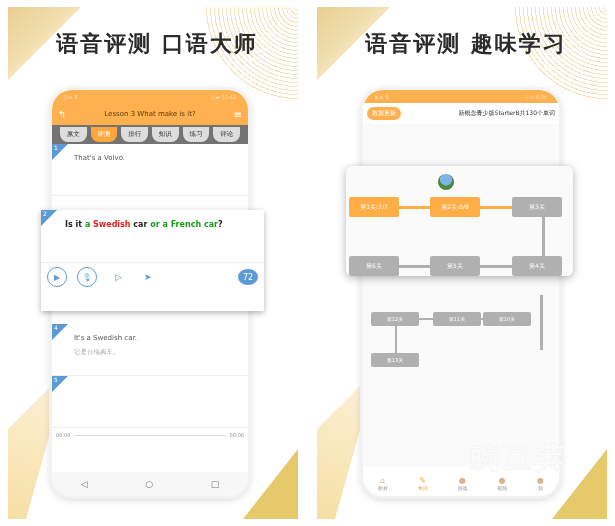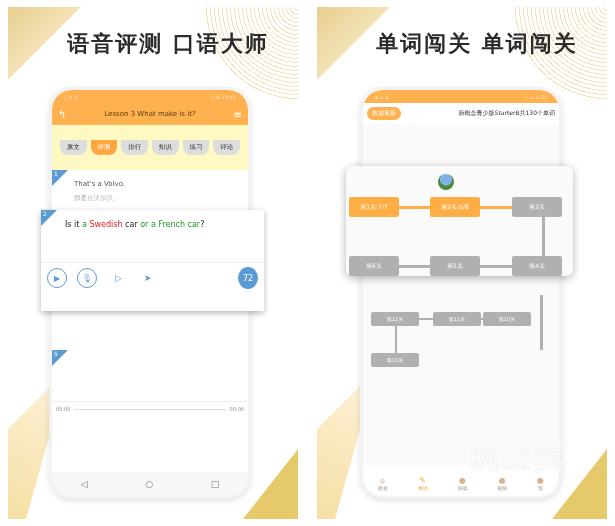--- a/index.html
+++ b/index.html
@@ -3,43 +3,43 @@
 <meta charset="utf-8">
 <style>
 *{box-sizing:border-box;margin:0;padding:0}
 body{width:615px;height:526px;background:#fff;font-family:"DejaVu Sans",sans-serif;position:relative;overflow:hidden}
 .panel{position:absolute;top:7px;width:290px;height:512px;background:#fff;overflow:hidden}
 .p1{left:8px}.p2{left:317px}
 .deco-tl2{position:absolute;left:0;top:0;width:80px;height:100px;background:linear-gradient(135deg,#e8cf90 0%,#f3e2b5 40%,transparent 41%)}
 .arcs{position:absolute;right:0;top:0;width:95px;height:95px;border-radius:0 0 0 100%;background:repeating-radial-gradient(circle at 100% 0,transparent 0 3px,#edd69f 3px 4px);opacity:.7}
 .deco-br{position:absolute;right:0;bottom:0;width:0;height:0;border-style:solid;border-width:0 0 70px 55px;border-color:transparent transparent #e6c96a transparent}
 .deco-bl{position:absolute;left:0;bottom:0;width:60px;height:150px;background:linear-gradient(20deg,#f6dfa4,#fdf3dc);clip-path:polygon(0 40%,100% 0,30% 100%,0 100%)}
-.headline{position:absolute;top:22px;left:15px;width:100%;text-align:center;font-size:22px;font-weight:bold;color:#2b2b2b;letter-spacing:2px}
+.headline{position:absolute;top:22px;left:4px;width:100%;text-align:center;font-size:22px;font-weight:bold;color:#2b2b2b;letter-spacing:2px}
 .phone{position:absolute;top:83px;width:196px;height:406px;background:#fff;border-radius:20px;box-shadow:0 0 0 3px #f2f2f2,0 2px 8px rgba(0,0,0,.25);overflow:hidden}
 .p1 .phone{left:44px}.p2 .phone{left:46px}
 .status{height:13px;background:#ffb14f;display:flex;justify-content:space-between;align-items:center;padding:0 12px;font-size:5px;color:#ffe0b5}
 .topbar{height:22px;background:#ffb14f;display:flex;align-items:center;justify-content:space-between;padding:0 6px;color:#5a3a10;font-size:7px}
-.tabs{display:flex;gap:4px;padding:15px 8px;background:#fef9c3}
+.tabs{display:flex;gap:4px;padding:2px 8px;background:#737373}
 .tab{flex:1;text-align:center;font-size:6.5px;padding:3px 0;background:#ddd;border-radius:0 0 8px 8px;color:#333}
 .tab.active{background:#ffa640;color:#fff}
 .item{position:relative;padding:8px 0 8px 22px;border-bottom:1px solid #eee;height:52px}
 .num{position:absolute;left:0;top:0;width:0;height:0;border-style:solid;border-width:16px 16px 0 0;border-color:#5b9bd5 transparent transparent transparent}
 .numt{position:absolute;left:2px;top:0;font-size:6px;color:#fff}
 .en{font-size:7px;color:#555;margin-top:2px}
 .zh{font-size:6.5px;color:#aaa;margin-top:6px}
 .pop{position:absolute;left:41px;top:210px;width:223px;height:101px;background:#fff;box-shadow:0 2px 6px rgba(0,0,0,.3);z-index:5}
 .legend{display:flex;justify-content:space-between;padding:4px 10px;font-size:7px;border-bottom:1px solid #eee}
 .dot{display:inline-block;width:10px;height:10px;border-radius:50%;vertical-align:middle;margin-right:3px}
 .pop .body{position:relative;padding:10px 0 6px 24px;height:52px}
-.sent{font-size:8px;font-weight:normal;color:#222}
+.sent{font-size:8px;font-weight:bold;color:#222}
 .red{color:#e62020}.green{color:#1a9a1a}
 .pop .zh{font-size:8px;color:#aaa;margin-top:8px}
 .ctrl{display:flex;align-items:center;padding:4px 6px;border-top:1px solid #eee;gap:10px}
 .cbtn{width:20px;height:20px;border:1px solid #5b9bd5;border-radius:50%;display:flex;align-items:center;justify-content:center;color:#5b9bd5;font-size:8px}
-.score{margin-left:auto;width:20px;height:22px;border-radius:50%;background:#5b9bd5;color:#fff;font-size:8px;display:flex;align-items:center;justify-content:center}
+.score{margin-left:auto;width:20px;height:16px;border-radius:50%;background:#5b9bd5;color:#fff;font-size:8px;display:flex;align-items:center;justify-content:center}
 .progress{display:flex;align-items:center;gap:4px;font-size:5px;color:#888;padding:4px 4px}
 .bar{flex:1;height:1px;background:#ddd}
 .btns{display:flex;justify-content:space-around;padding:4px 0}
 .obtn{border:1px solid #f0c040;color:#e8a600;border-radius:10px;font-size:6.5px;padding:2px 8px}
 .navbar{position:absolute;bottom:0;left:0;right:0;height:24px;background:#f7f7f7;display:flex;justify-content:space-around;align-items:center;color:#777;font-size:9px}
 .infobar{display:flex;justify-content:space-between;align-items:center;padding:4px 4px;font-size:6px;color:#333}
 .upd{background:#ffb14f;color:#fff;border-radius:8px;padding:2px 5px;font-size:6px}
 .map{position:absolute;left:0;top:0;width:100%;height:100%}
 .lv{position:absolute;height:16px;width:50px;background:#b0b0b0;color:#fff;font-size:6px;display:flex;align-items:center;justify-content:center;border-radius:2px}
 .lv.done{background:#ffad45}
@@ -77,23 +77,28 @@
       <div class="tab">排行</div>
       <div class="tab">知识</div>
       <div class="tab">练习</div>
       <div class="tab">评论</div>
     </div>
 
     <div class="item">
       <div class="num"></div>
       <span class="numt">1</span>
       <div class="en">That's a Volvo.</div>
-      <div class="zh">那是台沃尔沃。</div>
     </div>
     <div style="height:128px"></div>
+    <div class="item">
+      <div class="num"></div>
+      <span class="numt">4</span>
+      <div class="en">It's a Swedish car.</div>
+      <div class="zh">它是台瑞典车。</div>
+    </div>
     <div class="item">
       <div class="num"></div>
       <span class="numt">5</span>
     </div>
 
     <div class="progress">
       <span>00:00</span>
       <div class="bar"></div>
       <span>00:00</span>
     </div>
@@ -118,21 +123,21 @@
     <span style="color:#5b9bd5;font-size:9px;margin-left:12px">➤</span>
     <span class="score">72</span>
   </div>
 </div>
 
 <div class="panel p2">
   <div class="deco-tl2"></div>
   <div class="arcs"></div>
   <div class="deco-bl"></div>
   <div class="deco-br"></div>
-  <div class="headline">单词闯关 单词闯关</div>
+  <div class="headline">语音评测 趣味学习</div>
 
   <div class="phone" style="background:#fafafa">
     <div class="status">
       <span>▮ ≋ ⇅</span>
       <span>▯ ▭ 6:20</span>
     </div>
     <div class="infobar" style="background:#fff">
       <span class="upd">数据更新</span>
       <span>新概念青少版StarterB共130个单词</span>
     </div>

